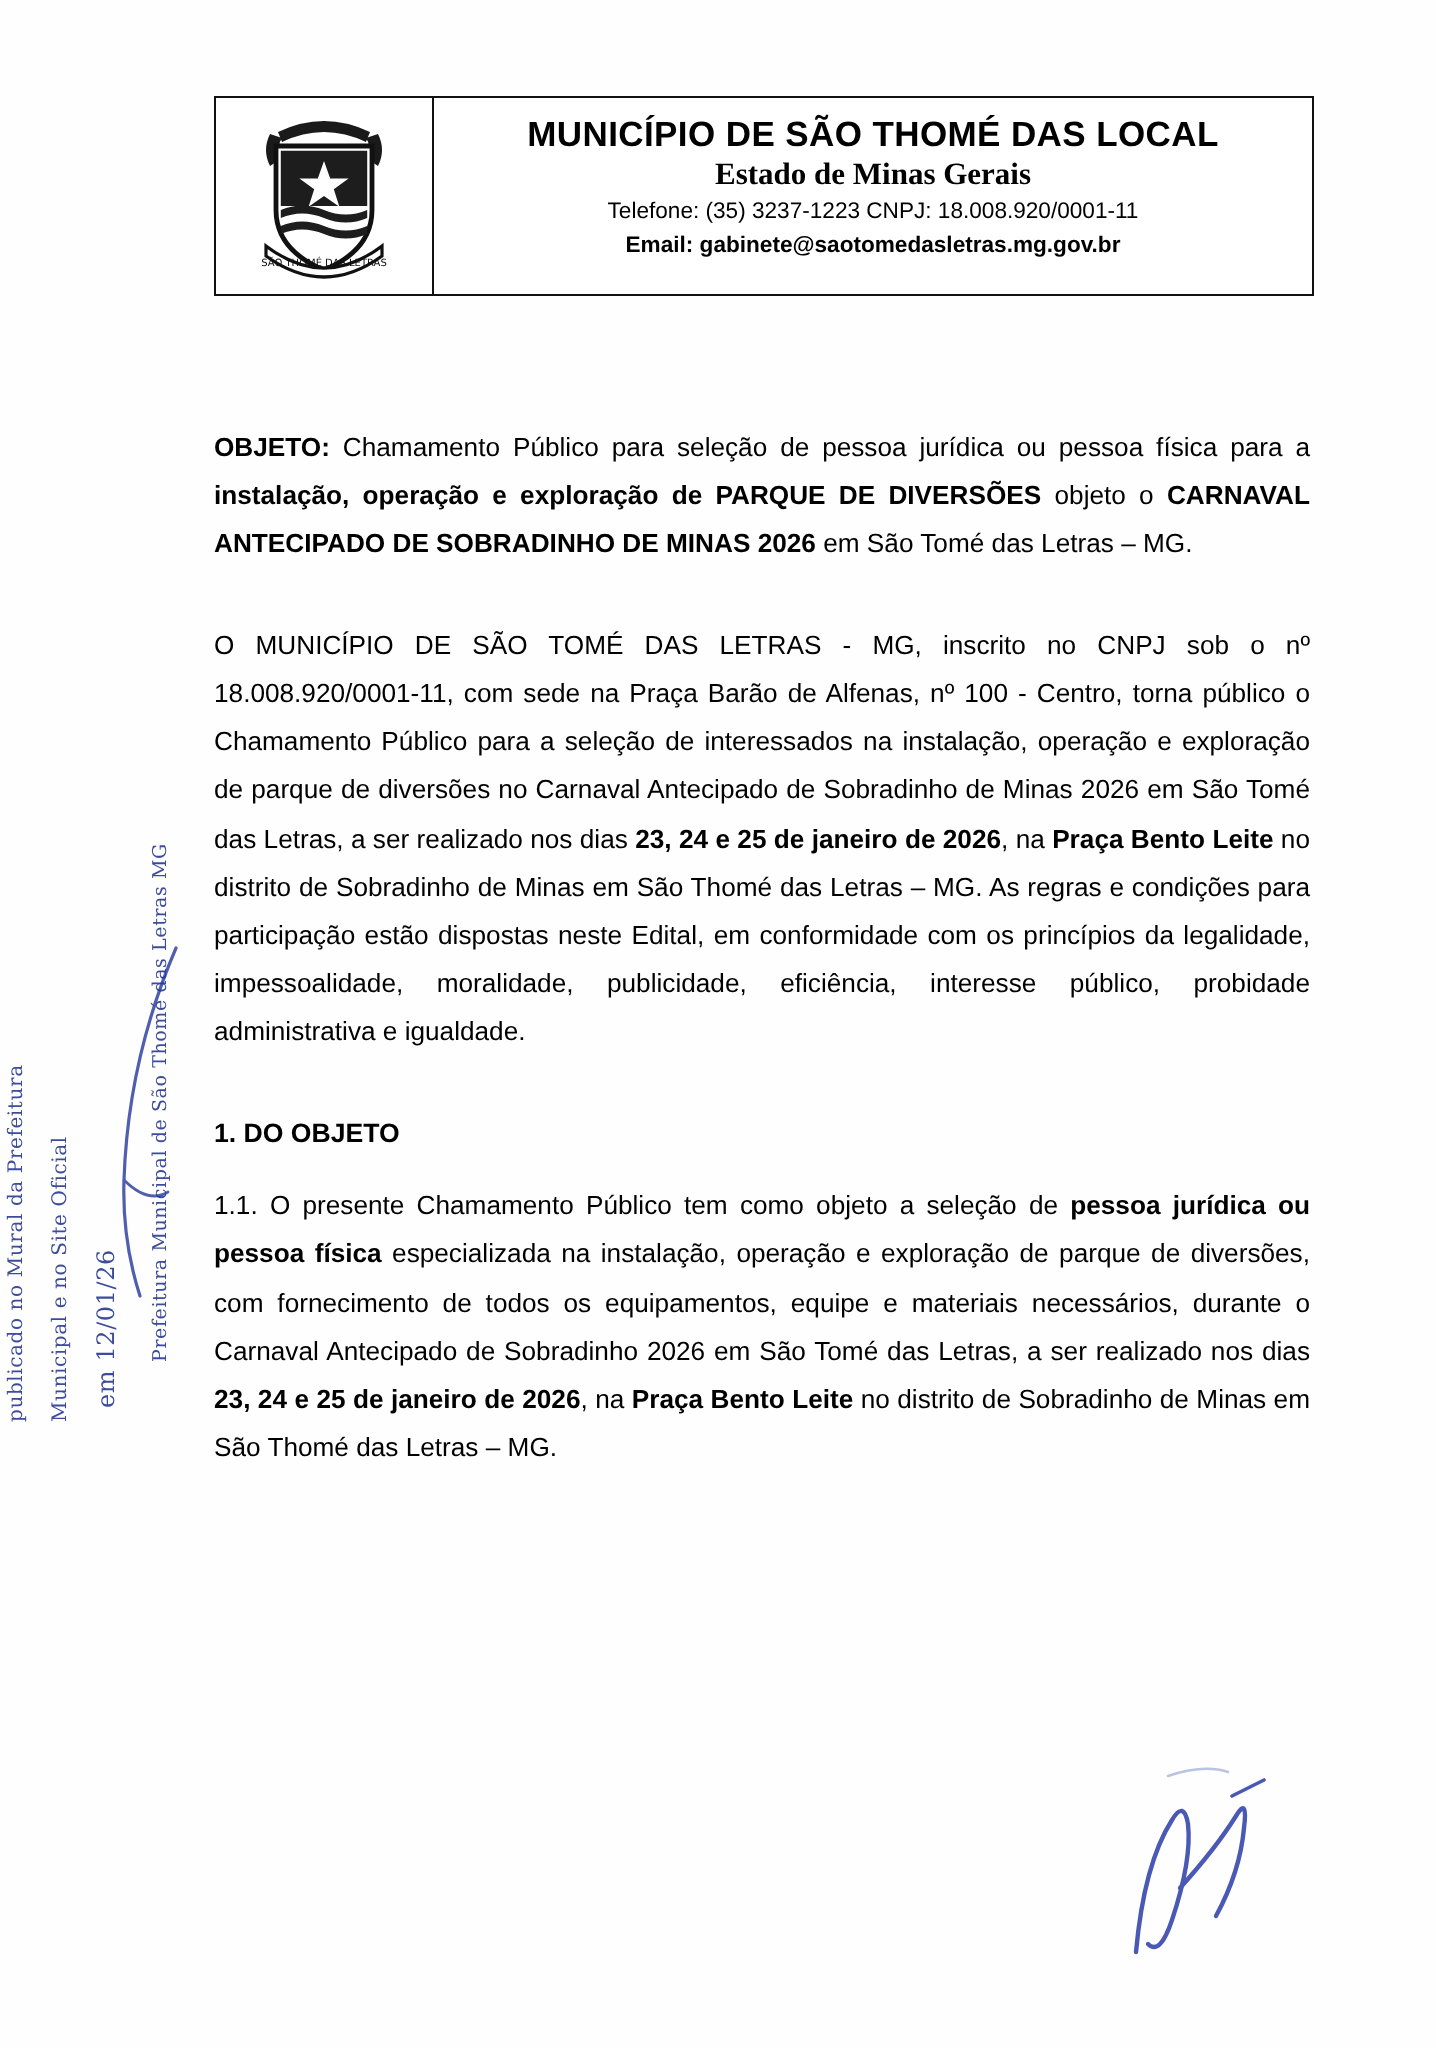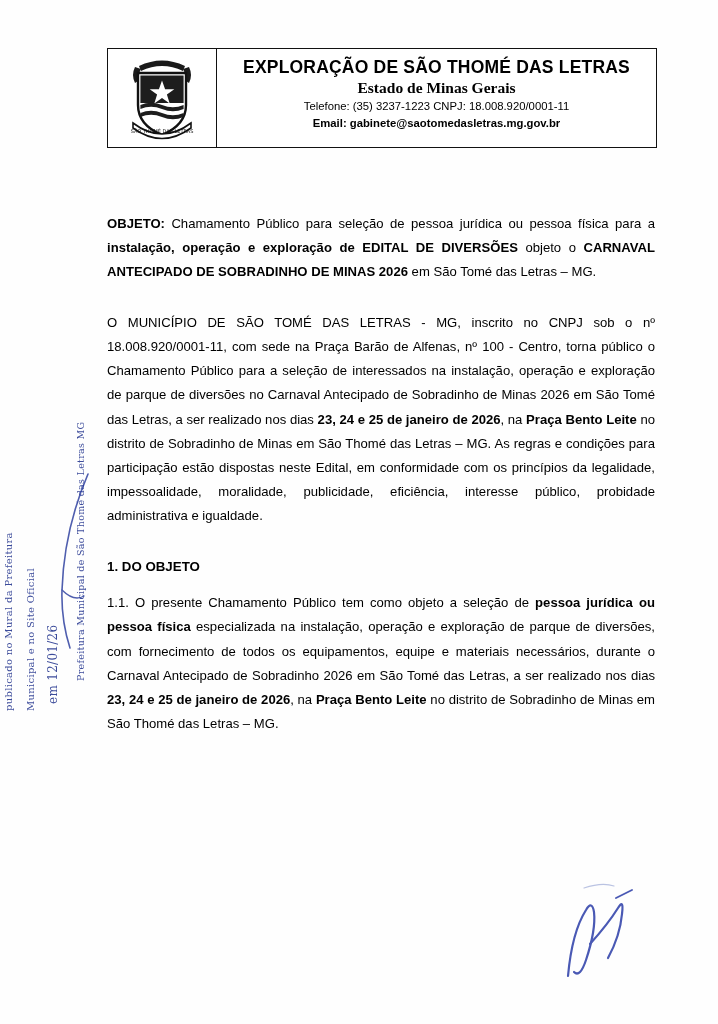--- a/index.html
+++ b/index.html
@@ -173,33 +173,33 @@
 
           <path d="M15.4 52 Q26 47.5 37 52 Q48 56.5 58.6 52 L58.6 56 Q48 60.5 37 56 Q26 51.5 15.4 56 Z" fill="#1d1d1d"></path>
           <path d="M15.4 60 Q26 55.5 37 60 Q48 64.5 58.6 60 L58.6 64 Q48 68.5 37 64 Q26 59.5 15.4 64 Z" fill="#1d1d1d"></path>
 
           <path d="M8 70 Q37 92 66 70 L66 75 Q37 96 8 75 Z" fill="#ffffff" stroke="#111" stroke-width="1.6"></path>
           <text x="37" y="80" font-size="5" text-anchor="middle" fill="#111" font-family="DejaVu Sans, sans-serif">SÃO THOMÉ DAS LETRAS</text>
         </svg>
       </div>
     </div>
     <div class="header-text">
-      <div class="h-title">EXPLORAÇÃO DE SÃO THOMÉ DAS LETRAS</div>
+      <div class="h-title">MUNICÍPIO DE SÃO THOMÉ DAS LOCAL</div>
       <div class="h-sub">Estado de Minas Gerais</div>
       <div class="h-line">Telefone: (35) 3237-1223 CNPJ: 18.008.920/0001-11</div>
       <div class="h-line bold">Email: gabinete@saotomedasletras.mg.gov.br</div>
     </div>
   </div>
 
   <div class="content">
 
 
     <div class="gap-lg"></div>
 
-    <p><b>OBJETO:</b><span> Chamamento Público para seleção de pessoa jurídica ou pessoa física para a </span><b>instalação, operação e exploração de EDITAL DE DIVERSÕES</b><span> objeto o </span><b>CARNAVAL ANTECIPADO DE SOBRADINHO DE MINAS 2026</b><span> em São Tomé das Letras – MG.</span></p>
+    <p><b>OBJETO:</b><span> Chamamento Público para seleção de pessoa jurídica ou pessoa física para a </span><b>instalação, operação e exploração de PARQUE DE DIVERSÕES</b><span> objeto o </span><b>CARNAVAL ANTECIPADO DE SOBRADINHO DE MINAS 2026</b><span> em São Tomé das Letras – MG.</span></p>
 
     <div class="gap-lg"></div>
 
     <p><span>O MUNICÍPIO DE SÃO TOMÉ DAS LETRAS - MG, inscrito no CNPJ sob o nº 18.008.920/0001-11, com sede na Praça Barão de Alfenas, nº 100 - Centro, torna público o Chamamento Público para a seleção de interessados na instalação, operação e exploração de parque de diversões no Carnaval Antecipado de Sobradinho de Minas 2026 em São Tomé das Letras, a ser realizado nos dias </span><b>23, 24 e 25 de janeiro de 2026</b><span>, na </span><b>Praça Bento Leite</b><span> no distrito de Sobradinho de Minas em São Thomé das Letras – MG. As regras e condições para participação estão dispostas neste Edital, em conformidade com os princípios da legalidade, impessoalidade, moralidade, publicidade, eficiência, interesse público, probidade administrativa e igualdade.</span></p>
 
     <div class="gap-lg"></div>
 
     <p class="section-head">1. DO OBJETO</p>
 
     <div class="gap-sm"></div>

